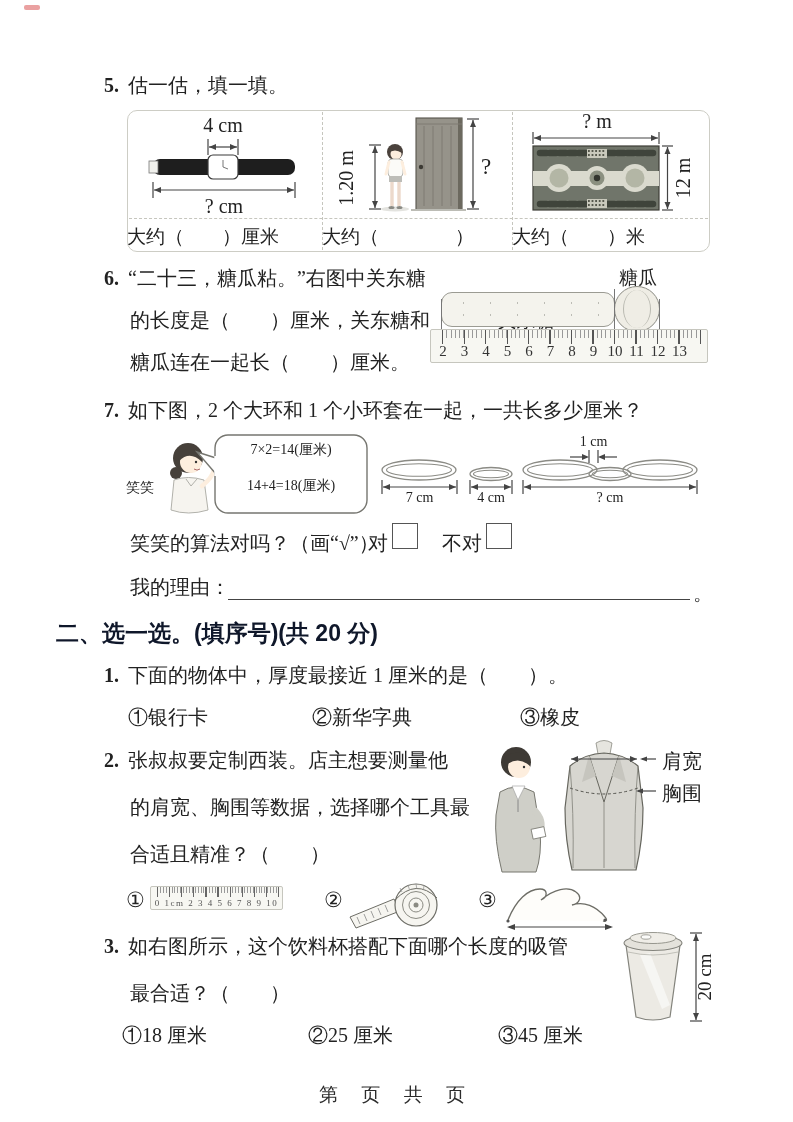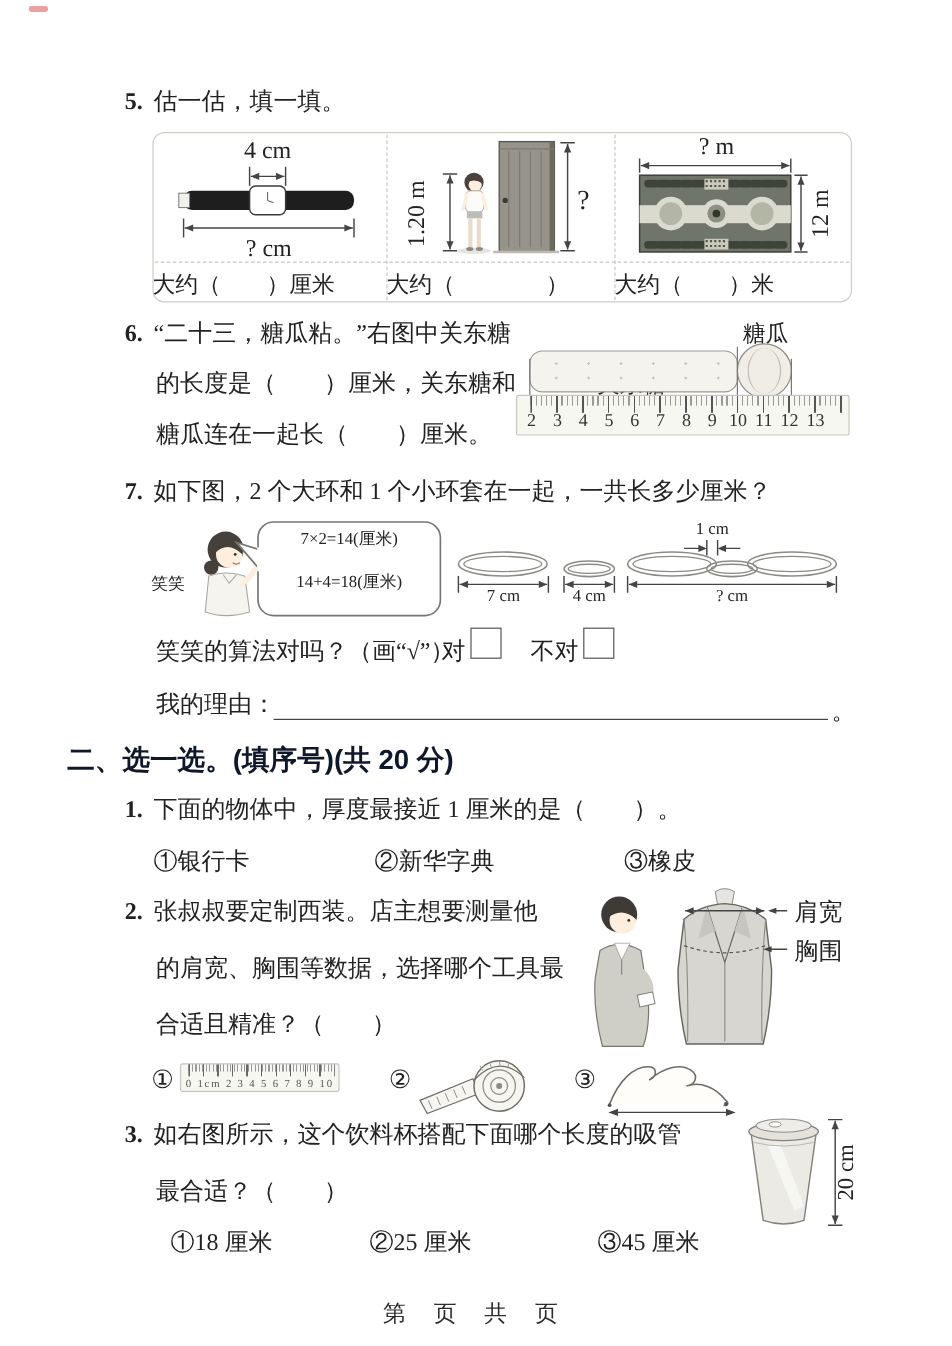--- a/index.html
+++ b/index.html
@@ -357,19 +357,19 @@
     <ellipse cx="43" cy="13" rx="23" ry="5.5" fill="#efede7" stroke="#8d8d85" stroke-width="0.9"></ellipse>
     <ellipse cx="36" cy="12" rx="5" ry="2.2" fill="#fbfbf9" stroke="#8d8d85" stroke-width="0.8"></ellipse>
     <line class="ml" x1="80" y1="8" x2="92" y2="8"></line>
       <line class="ml" x1="80" y1="96" x2="92" y2="96"></line>
     <line class="ml" x1="86" y1="9" x2="86" y2="95"></line>
     <polygon class="ah" points="86,9 83,16 89,16"></polygon>
       <polygon class="ah" points="86,95 83,88 89,88"></polygon>
     <text transform="translate(101,52) rotate(-90)" class="figtxt" style="font-size:19px" text-anchor="middle">20 cm</text>
   </svg>
 
-  <div class="abs opt" style="left:122px;top:1022px;margin-left:20px;">①18 厘米</div>
+  <div class="abs opt" style="left:122px;top:1022px;">①18 厘米</div>
   <div class="abs opt" style="left:308px;top:1022px;">②25 厘米</div>
   <div class="abs opt" style="left:498px;top:1022px;text-align:right;">③45 厘米</div>
 
   <div class="abs footer" style="left:0;top:1082px;">第 页 共 页</div>
 
 </div>
 
 </body></html>

